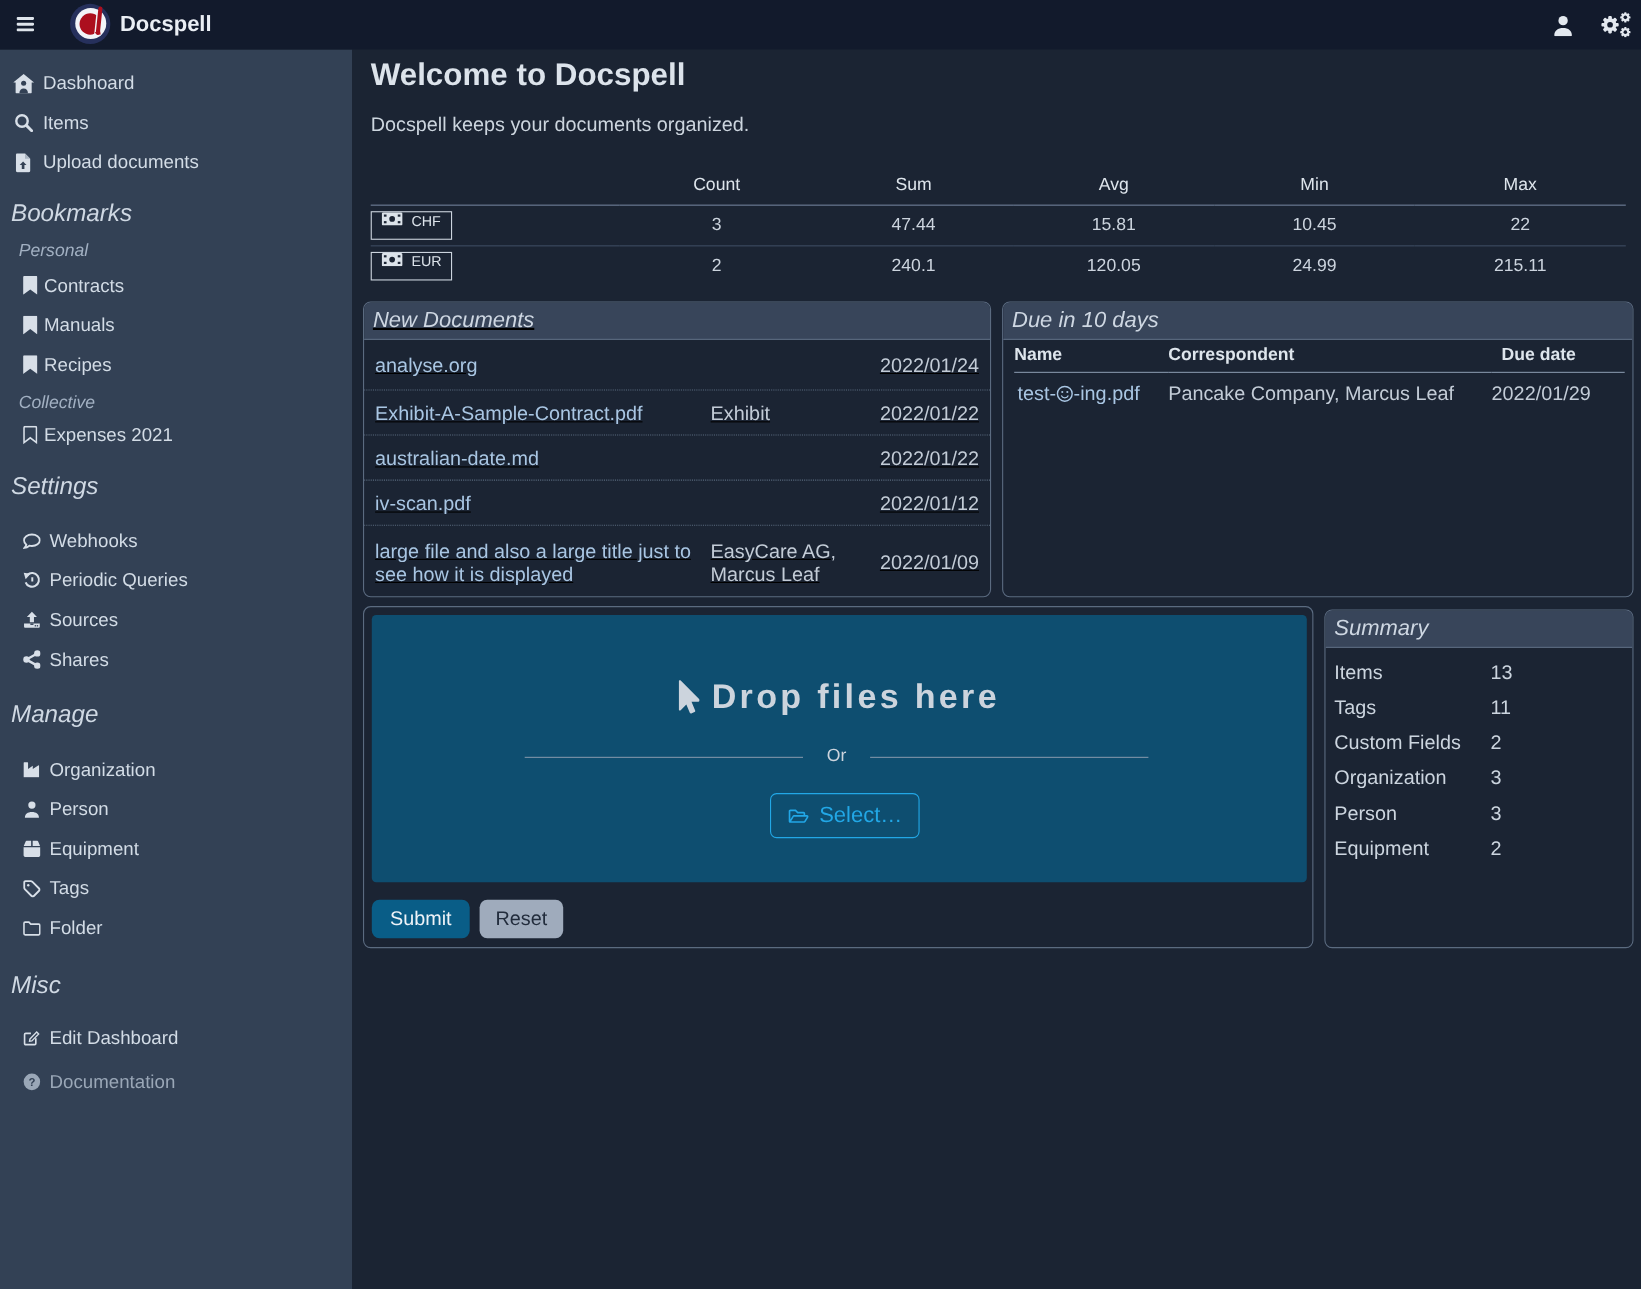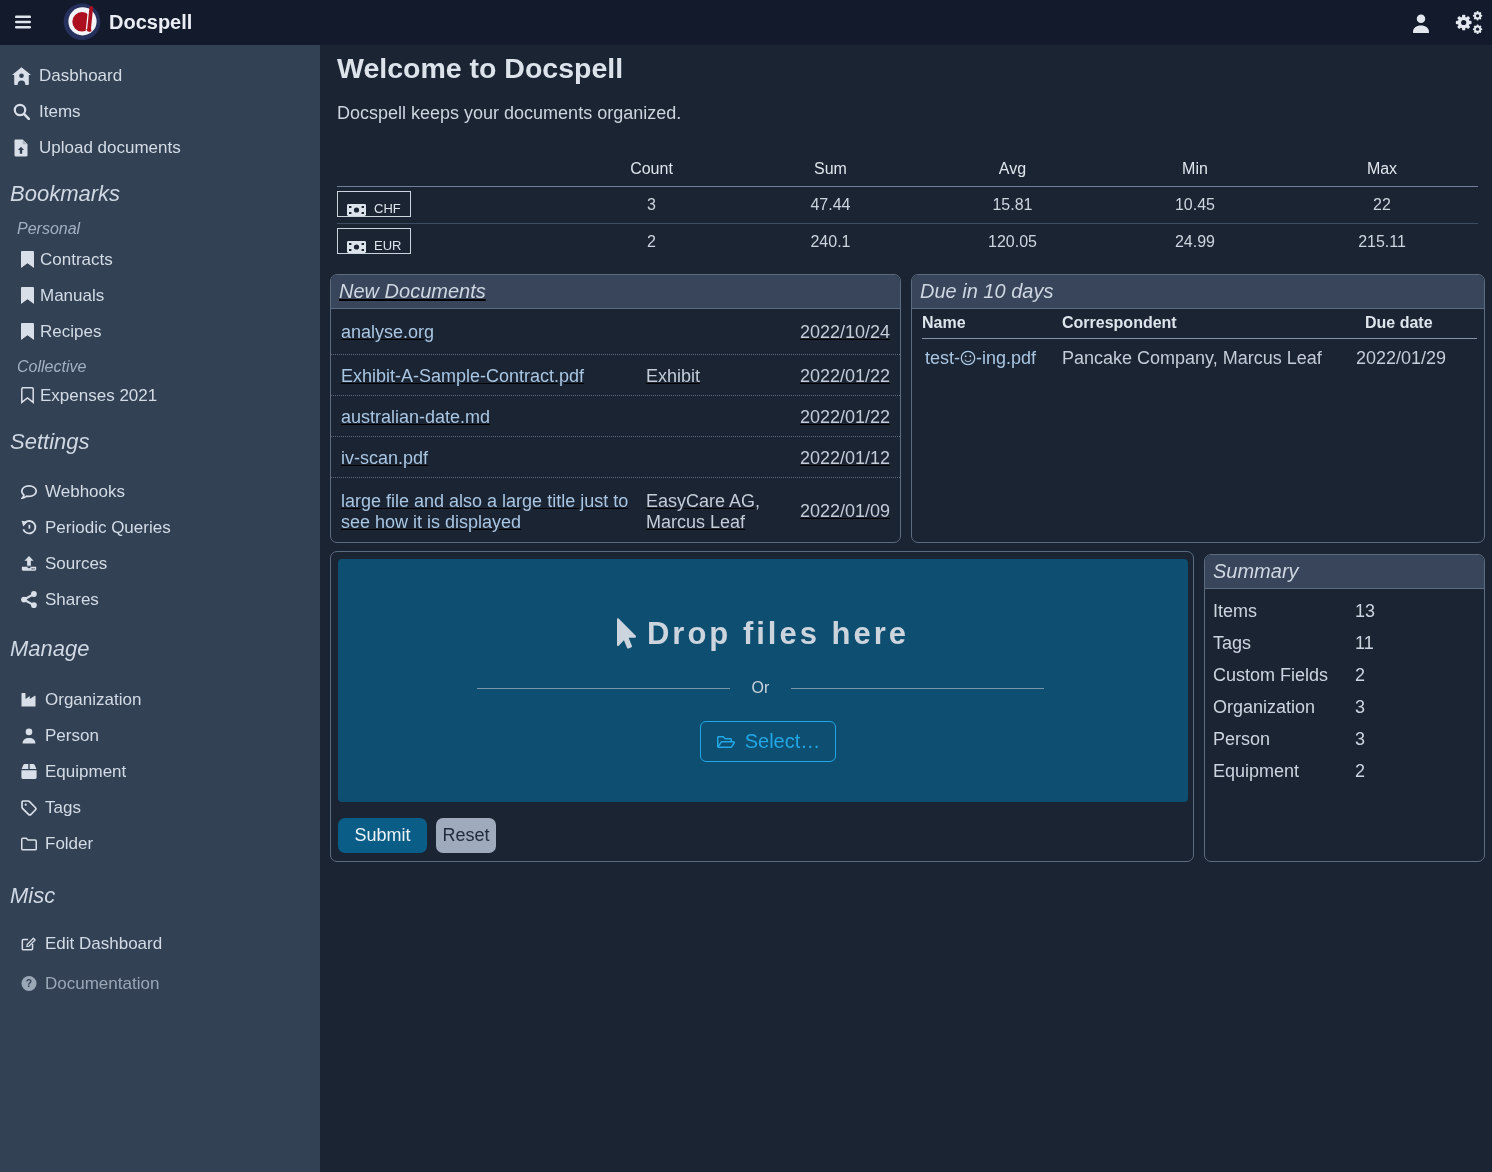--- a/index.html
+++ b/index.html
@@ -27,21 +27,21 @@
 h1 { position:absolute; left:17px; top:7px; font-size:28.5px; color:#dce3eb; }
 .lead { position:absolute; left:17px; top:58px; font-size:18px; color:#ccd5de; }
 
 
 .stats { position:absolute; left:17px; top:110px; width:1141px; color:#ccd4de; font-size:16px; }
 .stats table { width:100%; border-collapse:collapse; }
 .stats th { font-weight:normal; color:#dee5ec; text-align:center; padding:5px 0 8px; border-bottom:1.5px solid #70809a; }
 .stats td { text-align:center; padding:0; height:37px; border-bottom:1px solid #3d4c61; }
 .stats tr:last-child td { border-bottom:none; }
 .stats td:first-child, .stats th:first-child { text-align:left; }
-.badge { display:inline-flex; align-items:flex-end; gap:8px; border:1px solid #ccd4de; border-radius:0; padding:0 9px; height:26px; font-size:13px; color:#dce3ea; }
+.badge { display:inline-flex; align-items:flex-start; gap:8px; border:1px solid #ccd4de; border-radius:0; padding:0 9px; height:26px; font-size:13px; color:#dce3ea; }
 
 
 .card { position:absolute; border:1px solid #5b6b80; border-radius:7px; overflow:hidden; }
 .chead { height:34px; background:#38455a; border-bottom:1px solid #5b6b80; display:flex; align-items:center; padding:0 8px; font-style:italic; font-size:20px; color:#ced7e2; }
 
 
 #box1 { left:10px; top:229px; width:571px; height:269px;text-decoration:underline; }
 #box1 .row { display:flex; align-items:center; padding:16px 10px; border-bottom:1px dotted #5a6a7e; }
 #box1 .row > div { padding-top:3px; }
 #box1 .row:last-child { border-bottom:none; }
@@ -61,21 +61,21 @@
 #box3 { left:10px; top:506px; width:864px; height:311px; padding:7px; }
 .dropzone { width:850px; height:243px; background:#0e4e70; border-radius:4px; position:relative; }
 .droptitle { position:absolute; left:0; right:0; top:57px; text-align:center; font-size:31px; line-height:36px; font-weight:bold; color:#ccd4dd; letter-spacing:3px; }
 .ordiv { position:absolute; left:139px; top:120px; width:567px; display:flex; align-items:center; color:#ccd4dd; font-size:16px; }
 .ordiv:before,.ordiv:after { content:""; flex:1; border-top:1px solid #7e94a8; }
 .ordiv span { padding:0 22px; }
 .selbtn { position:absolute; left:362px; top:162px; width:136px; height:41px; border:1px solid #22a7e6; border-radius:6px; color:#22a7e6; font-size:20px; display:flex; align-items:center; justify-content:center; gap:9px; }
 .btnrow { position:absolute; left:7px; top:265.5px; display:flex; gap:9px; }
 .btn { height:35px; border-radius:7px; font-size:18px; display:flex; align-items:center; justify-content:center; }
 .btn.submit { width:89px; background:#095d87; color:#eef3f8; }
-.btn.reset { width:60px; background:#9fabbc; color:#222c3c; }
+.btn.reset { width:76px; background:#9fabbc; color:#222c3c; }
 
 
 #box4 { left:884px; top:509px; width:281px; height:308px; }
 #box4 .srow { display:flex; height:32px; align-items:center; padding:0 8px; font-size:18px; color:#ccd5df; }
 #box4 .srow .sl { width:142px; }
 #box4 .srows { padding-top:6px; }
 </style>
 </head>
 <body>
 <div class="nav">
@@ -308,21 +308,21 @@
           </tr>
     </tbody>
       </table>
   </div>
 
   <div class="card" id="box1">
     <div class="chead">New Documents</div>
     <div class="row" style="height:45.5px">
         <div class="c1"><span class="lnk">analyse.org</span></div>
         <div class="c2"></div>
-        <div class="c3">2022/10/24</div>
+        <div class="c3">2022/01/24</div>
       </div>
     <div class="row" style="height:41px">
         <div class="c1"><span class="lnk">Exhibit-A-Sample-Contract.pdf</span></div>
         <div class="c2">Exhibit</div>
         <div class="c3">2022/01/22</div>
       </div>
     <div class="row" style="height:41.5px">
         <div class="c1"><span class="lnk">australian-date.md</span></div>
         <div class="c2"></div>
         <div class="c3">2022/01/22</div>

